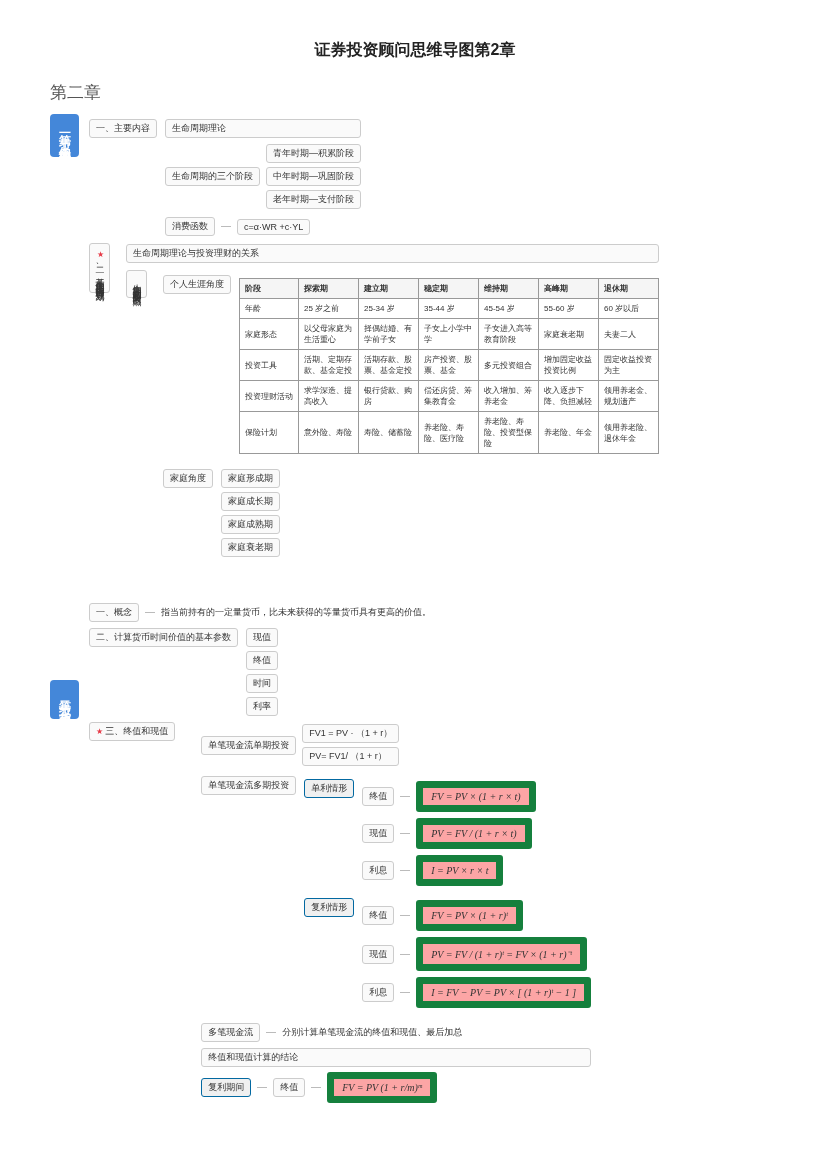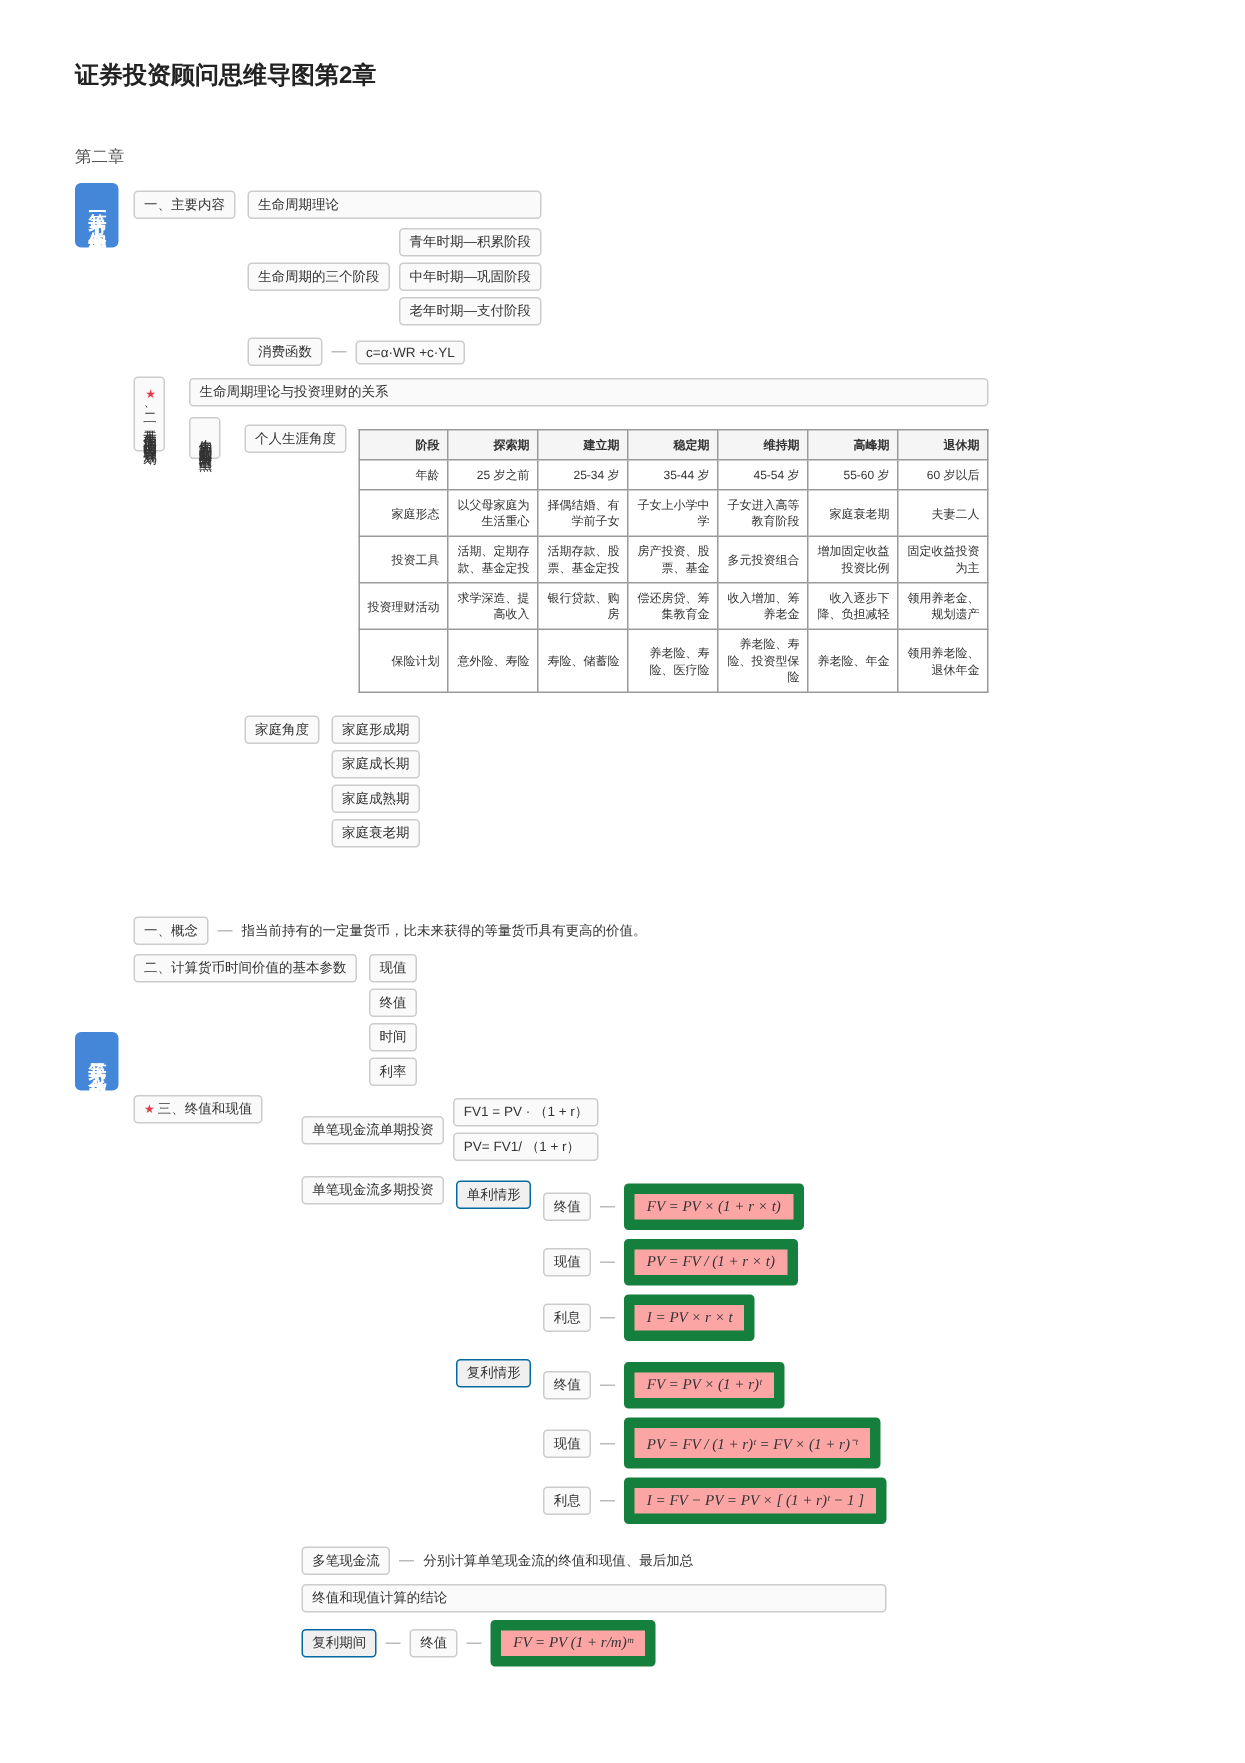--- a/index.html
+++ b/index.html
@@ -1,31 +1,31 @@
 <!DOCTYPE html>
 <html><head>
 <meta charset="utf-8">
 <style>
 *{margin:0;padding:0;box-sizing:border-box}
 body{font-family:"Microsoft YaHei",sans-serif;font-size:9px;color:#333;background:#fff;width:830px}
 .page{padding:40px 50px}
-h1{text-align:left;font-size:16px;font-weight:600;margin-bottom:36px;color:#222}
-.chapter{font-size:11px;color:#555;margin-bottom:10px}
+h1{text-align:center;font-size:16px;font-weight:600;margin-bottom:20px;color:#222}
+.chapter{font-size:17px;color:#555;margin-bottom:10px}
 .section{display:flex;margin-bottom:30px}
 .section-title{writing-mode:vertical-rl;background:#4487d9;color:#fff;padding:10px 6px;font-size:12px;font-weight:600;border-radius:4px;text-align:center;letter-spacing:2px;align-self:flex-start}
 .section-body{flex:1;padding-left:10px;position:relative}
 .vlabel{writing-mode:vertical-rl;border:1px solid #ccc;border-radius:3px;padding:6px 3px;background:#fafafa;letter-spacing:1px;margin-right:8px;align-self:flex-start}
 .children{display:flex;flex-direction:column;gap:2px}
 .leaf{border:1px solid #ccc;border-radius:3px;padding:2px 6px;background:#fafafa;white-space:nowrap;margin:1px 0}
 .star::before{content:"★";color:#e63946;margin-right:2px;font-size:8px}
 .row{display:flex;align-items:center;gap:6px;margin:2px 0}
 .hconn{width:10px;height:1px;background:#bbb}
 .formula{border:7px solid #15803d;border-radius:3px;padding:3px 8px;background:#fca5a5;font-family:"Times New Roman",serif;font-style:italic;font-size:10px;white-space:nowrap}
 table.lifecycle{border-collapse:collapse;font-size:8px;margin:4px 0}
-table.lifecycle th,table.lifecycle td{border:1px solid #999;padding:4px 5px;text-align:right;vertical-align:middle;max-width:60px}
+table.lifecycle th,table.lifecycle td{border:1px solid #999;padding:4px 5px;text-align:left;vertical-align:middle;max-width:60px}
 table.lifecycle th{background:#f5f5f5;font-weight:600}
 .hi{background:#f0f0f0;border:1px solid #0369a1;border-radius:3px;padding:2px 6px;white-space:nowrap}
 .indent{margin-left:18px}
 .group{display:flex;align-items:flex-start;gap:8px;margin:4px 0}
 .section2-title{margin-top:80px}
 </style>
 </head>
 <body>
 
 <div class="page">

